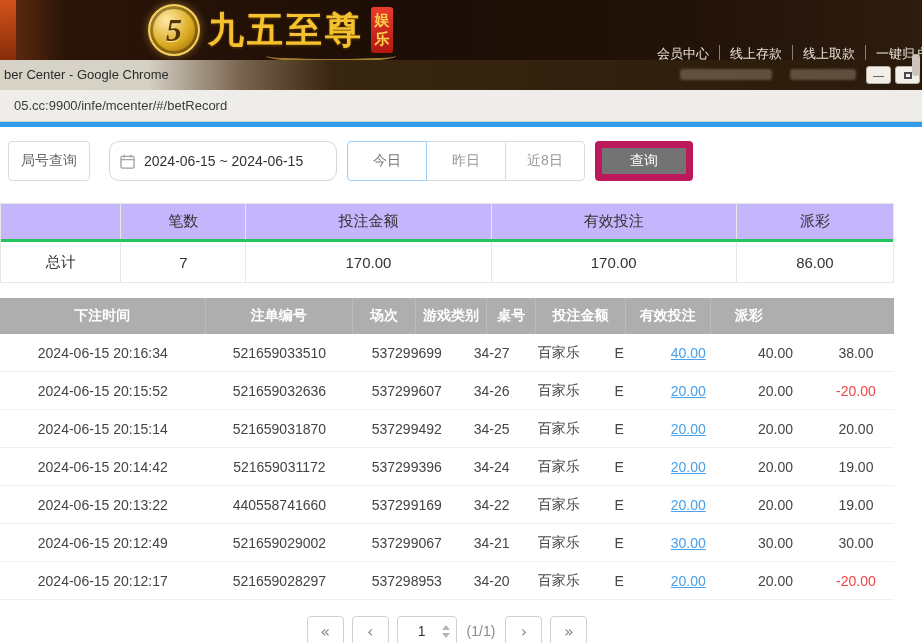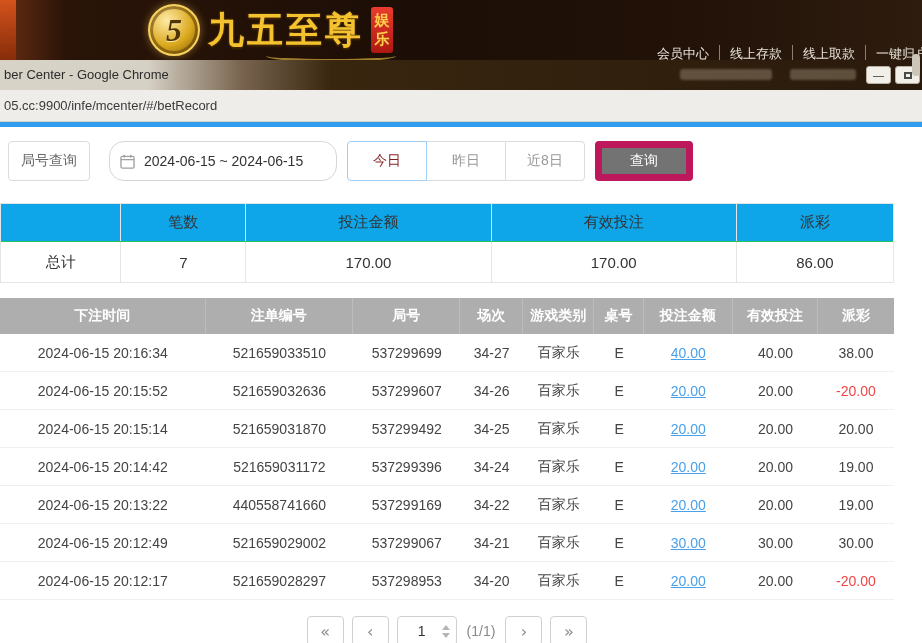--- a/index.html
+++ b/index.html
@@ -23,45 +23,45 @@
   .titlebar{position:relative;height:30px;background:linear-gradient(90deg,#d8d3c7 0%,#d6d1c5 16%,#7a6650 26%,#38260f 36%,#2a1a0c 100%)}
   .window-title{position:absolute;left:4px;top:7px;color:#2c2c2c;font-size:13px;white-space:nowrap}
   .ghost{position:absolute;top:9px;height:11px;background:rgba(225,212,188,.28);border-radius:3px;filter:blur(1px)}
   .ghost.g1{right:150px;width:92px}
   .ghost.g2{right:66px;width:66px}
   .win-controls{position:absolute;right:2px;top:6px;display:flex;gap:4px}
   .win-btn{width:25px;height:18px;background:#f2efe8;border:1px solid #b7b0a2;border-radius:3px;display:flex;align-items:center;justify-content:center;font-size:11px;color:#333;cursor:pointer}
   .restore-box{width:8px;height:7px;border:2px solid #4a4a4a;display:block}
 
   
-  .addressbar{height:32px;background:#efedea;border-bottom:1px solid #d5d2cb;display:flex;align-items:center;padding-left:4px;font-size:13px;color:#3a3a3a;cursor:text}
+  .addressbar{height:32px;background:#efedea;border-bottom:1px solid #d5d2cb;display:flex;align-items:center;padding-left:14px;font-size:13px;color:#3a3a3a;cursor:text}
   .blueline{height:5px;background:#2f9ced}
 
   
   .scroll-thumb{position:absolute;right:2px;top:54px;width:8px;height:22px;background:#ccc6ba;border-radius:4px;z-index:50;cursor:grab}
 
   
   .content{padding:14px 28px 0 0}
   .filters{display:flex;align-items:center;height:40px;padding-left:8px}
   .f-btn{height:40px;border-radius:4px;background:#fff;font-size:14px;display:flex;align-items:center;justify-content:center;cursor:pointer;user-select:none}
   .btn-datequery{width:74px;border:1px solid #4aa0e9;color:#4aa0e9;margin-right:19px}
   .btn-roundquery{width:82px;border:1px solid #dcdcdc;color:#666;margin-right:19px}
-  .datebox{width:228px;height:40px;border:1px solid #d6d6d6;border-radius:15px;display:flex;align-items:center;padding:0 10px;color:#333;font-size:14px;margin-right:10px;cursor:pointer;background:#fff}
+  .datebox{width:228px;height:40px;border:1px solid #d6d6d6;border-radius:10px;display:flex;align-items:center;padding:0 10px;color:#333;font-size:14px;margin-right:10px;cursor:pointer;background:#fff}
   .cal-icon{width:15px;height:15px;margin-right:9px;flex:0 0 15px}
   .btn-group{display:flex;margin-right:10px}
   .btn-group .f-btn{width:80px;border:1px solid #dcdcdc;border-radius:0;margin-left:-1px;color:#999}
   .btn-group .f-btn:first-child{border-radius:4px 0 0 4px;margin-left:0}
   .btn-group .f-btn:last-child{border-radius:0 4px 4px 0}
-  .btn-group .f-btn.active{color:#7f1d1d;border-color:#9ecef5;position:relative;z-index:2}
+  .btn-group .f-btn.active{color:#737373;border-color:#9ecef5;position:relative;z-index:2}
   .btn-search{width:98px;background:#737373;border:7px solid #be185d;color:#fff}
 
   
   .summary{margin-top:22px;border:1px solid #e6e6e6;font-size:15px;color:#333}
   .sm-row{display:flex}
-  .sm-row.head{background:#0ea5e9;border-bottom:1px solid #22c55e;height:38px}
+  .sm-row.head{background:#c4b5fd;border-bottom:3px solid #22c55e;height:38px}
   .sm-row.data{background:#fff;height:40px}
   .sm-cell{display:flex;align-items:center;justify-content:center;border-right:1px solid #e6e6e6}
   .sm-cell:last-child{border-right:none}
   .s1{width:13.5%}.s2{width:14%}.s3{width:27.5%}.s4{width:27.5%}.s5{width:17.5%}
 
   
   .bet-table{margin-top:15px;font-size:14px}
   .bt-header{display:flex;height:36px;background:#afaeae;color:#fff;font-weight:bold;align-items:stretch}
   .bt-header .bt-cell{border-right:1px solid rgba(255,255,255,.18)}
   .bt-header .bt-cell:last-child{border-right:none}
@@ -158,21 +158,20 @@
       <div class="sm-cell s3">170.00</div>
       <div class="sm-cell s4">170.00</div>
       <div class="sm-cell s5">86.00</div>
     </div>
   </div>
 
   <div class="bet-table">
     <div class="bt-header">
       <div class="bt-cell c1">下注时间</div>
       <div class="bt-cell c2">注单编号</div>
-      <div class="bt-cell c3">局号</div>
       <div class="bt-cell c4">场次</div>
       <div class="bt-cell c5">游戏类别</div>
       <div class="bt-cell c6">桌号</div>
       <div class="bt-cell c7">投注金额</div>
       <div class="bt-cell c8">有效投注</div>
       <div class="bt-cell c9">派彩</div>
     </div>
 
     <div class="bt-row">
       <div class="bt-cell c1">2024-06-15 20:16:34</div>

